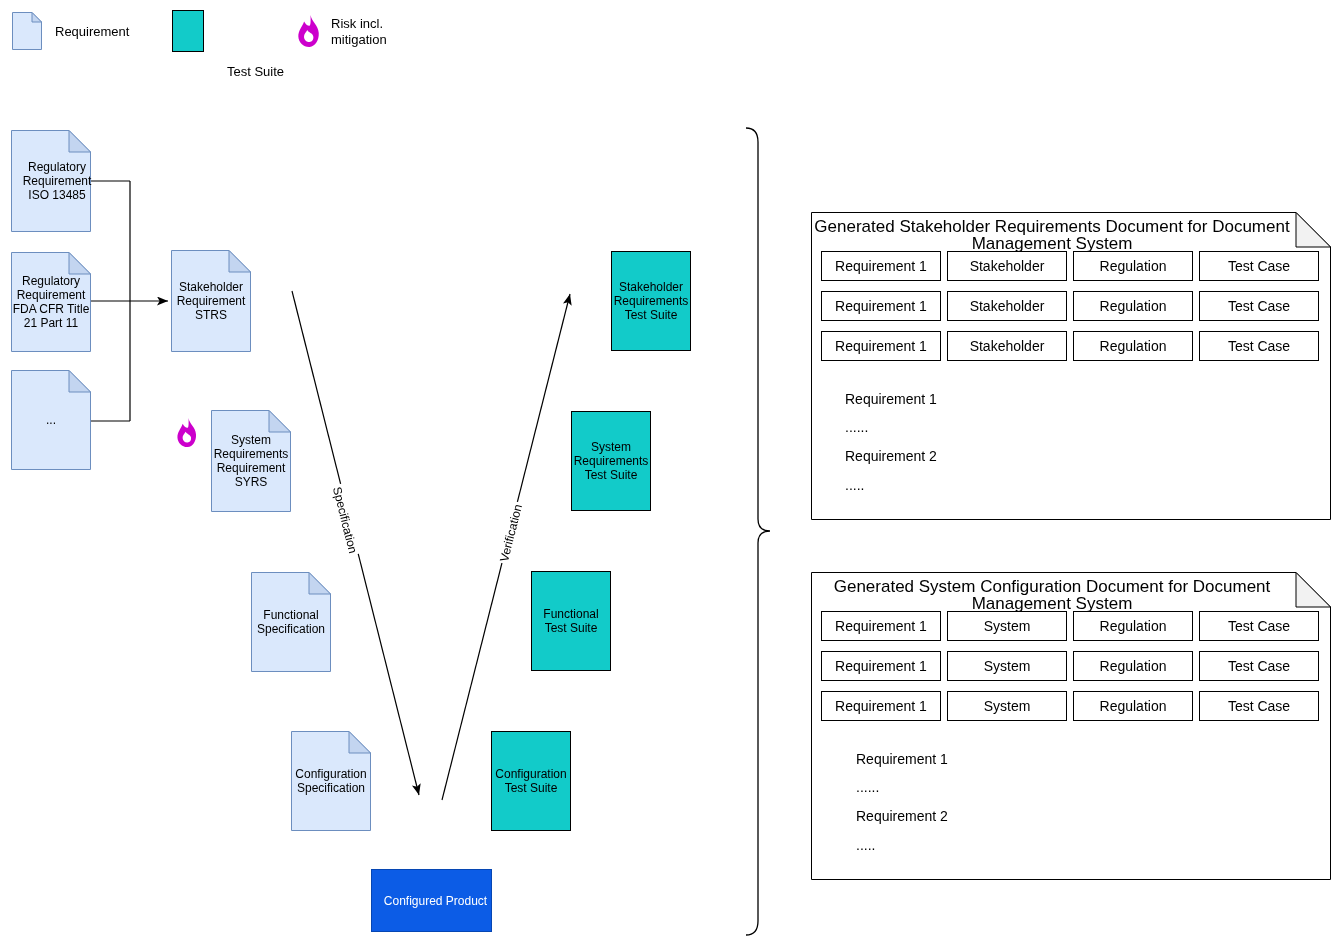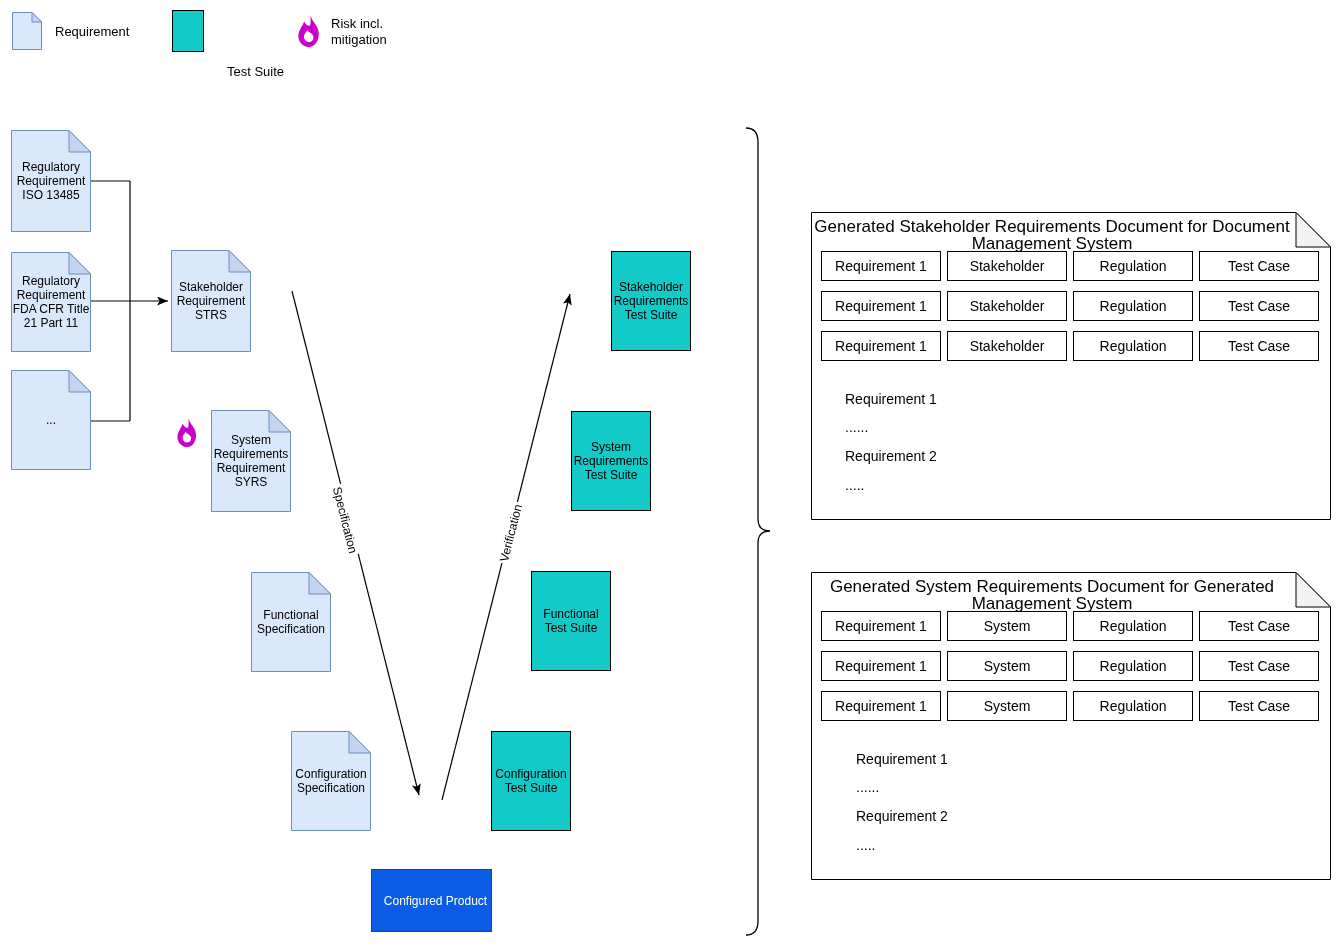--- a/index.html
+++ b/index.html
@@ -61,21 +61,21 @@
 
   <svg class="flame" style="left:297px;top:15px;" width="27" height="33" viewBox="0 0 26 32">
     <path d="M13,0 C14,6.5 20.5,9.5 21,17.5 C21.4,24.5 17.5,30.6 12.2,31 C6.5,31.4 1.5,26.8 1.2,20.8 C1,15 5,11.5 6.8,6.2 C8.3,9.2 10.6,10.8 12.1,10.4 C13.3,10 13.2,5 13,0 Z" fill="#cc00cc"></path>
     <path d="M12,26.2 C9.2,26.5 6.9,24.3 6.7,21.4 C6.5,18.6 8.7,17 9.9,14.6 C11.1,17.2 15.1,17.5 15.7,20.8 C16.2,23.6 14.6,25.9 12,26.2 Z" fill="#ffffff"></path>
   </svg>
   <div class="legend-label" style="left:331px;top:16px;">
     <div>Risk incl.</div>
     <div>mitigation</div>
   </div>
 
-  <div class="node doc-shape" style="left:11px;top:130px;width:80px;height:102px;">
+  <div class="node doc-shape" style="left:11px;top:130px;width:80px;height:102px;padding-left:6px;">
       <svg width="80" height="102" viewBox="0 0 80 102" style="position:absolute;left:0;top:0;z-index:0">
         <path d="M0.5,0.5 H58 L79.5,22 V101.5 H0.5 Z" fill="#dae8fc" stroke="#6c8ebf"></path>
         <path d="M58,0.5 V22 H79.5 Z" fill="#c3d5f0" stroke="#6c8ebf"></path>
       </svg>
     <div class="node-label">Regulatory Requirement ISO 13485</div>
   </div>
 
   <div class="node doc-shape" style="left:11px;top:252px;width:80px;height:100px;">
       <svg width="80" height="100" viewBox="0 0 80 100" style="position:absolute;left:0;top:0;z-index:0">
         <path d="M0.5,0.5 H58 L79.5,22 V99.5 H0.5 Z" fill="#dae8fc" stroke="#6c8ebf"></path>
@@ -178,21 +178,21 @@
     <div class="body-line" style="left:34px;top:207px;">......</div>
     <div class="body-line" style="left:34px;top:236px;">Requirement 2</div>
     <div class="body-line" style="left:34px;top:265px;">.....</div>
   </div>
 
   <div class="panel doc-shape" style="left:811px;top:572px;width:520px;height:308px;">
       <svg width="520" height="308" viewBox="0 0 520 308" style="position:absolute;left:0;top:0;z-index:0">
         <path d="M0.5,0.5 H485 L519.5,35 V307.5 H0.5 Z" fill="#ffffff" stroke="#000000"></path>
         <path d="M485,0.5 V35 H519.5 Z" fill="#f2f2f2" stroke="#000000"></path>
       </svg>
-    <div class="panel-title">Generated System Requirements Document for Generated Management System</div>
+    <div class="panel-title">Generated System Configuration Document for Document Management System</div>
 
     <div class="cell" style="left:10px;top:39px;">Requirement 1</div>
     <div class="cell" style="left:136px;top:39px;">System</div>
     <div class="cell" style="left:262px;top:39px;">Regulation</div>
     <div class="cell" style="left:388px;top:39px;">Test Case</div>
 
     <div class="cell" style="left:10px;top:79px;">Requirement 1</div>
     <div class="cell" style="left:136px;top:79px;">System</div>
     <div class="cell" style="left:262px;top:79px;">Regulation</div>
     <div class="cell" style="left:388px;top:79px;">Test Case</div>

